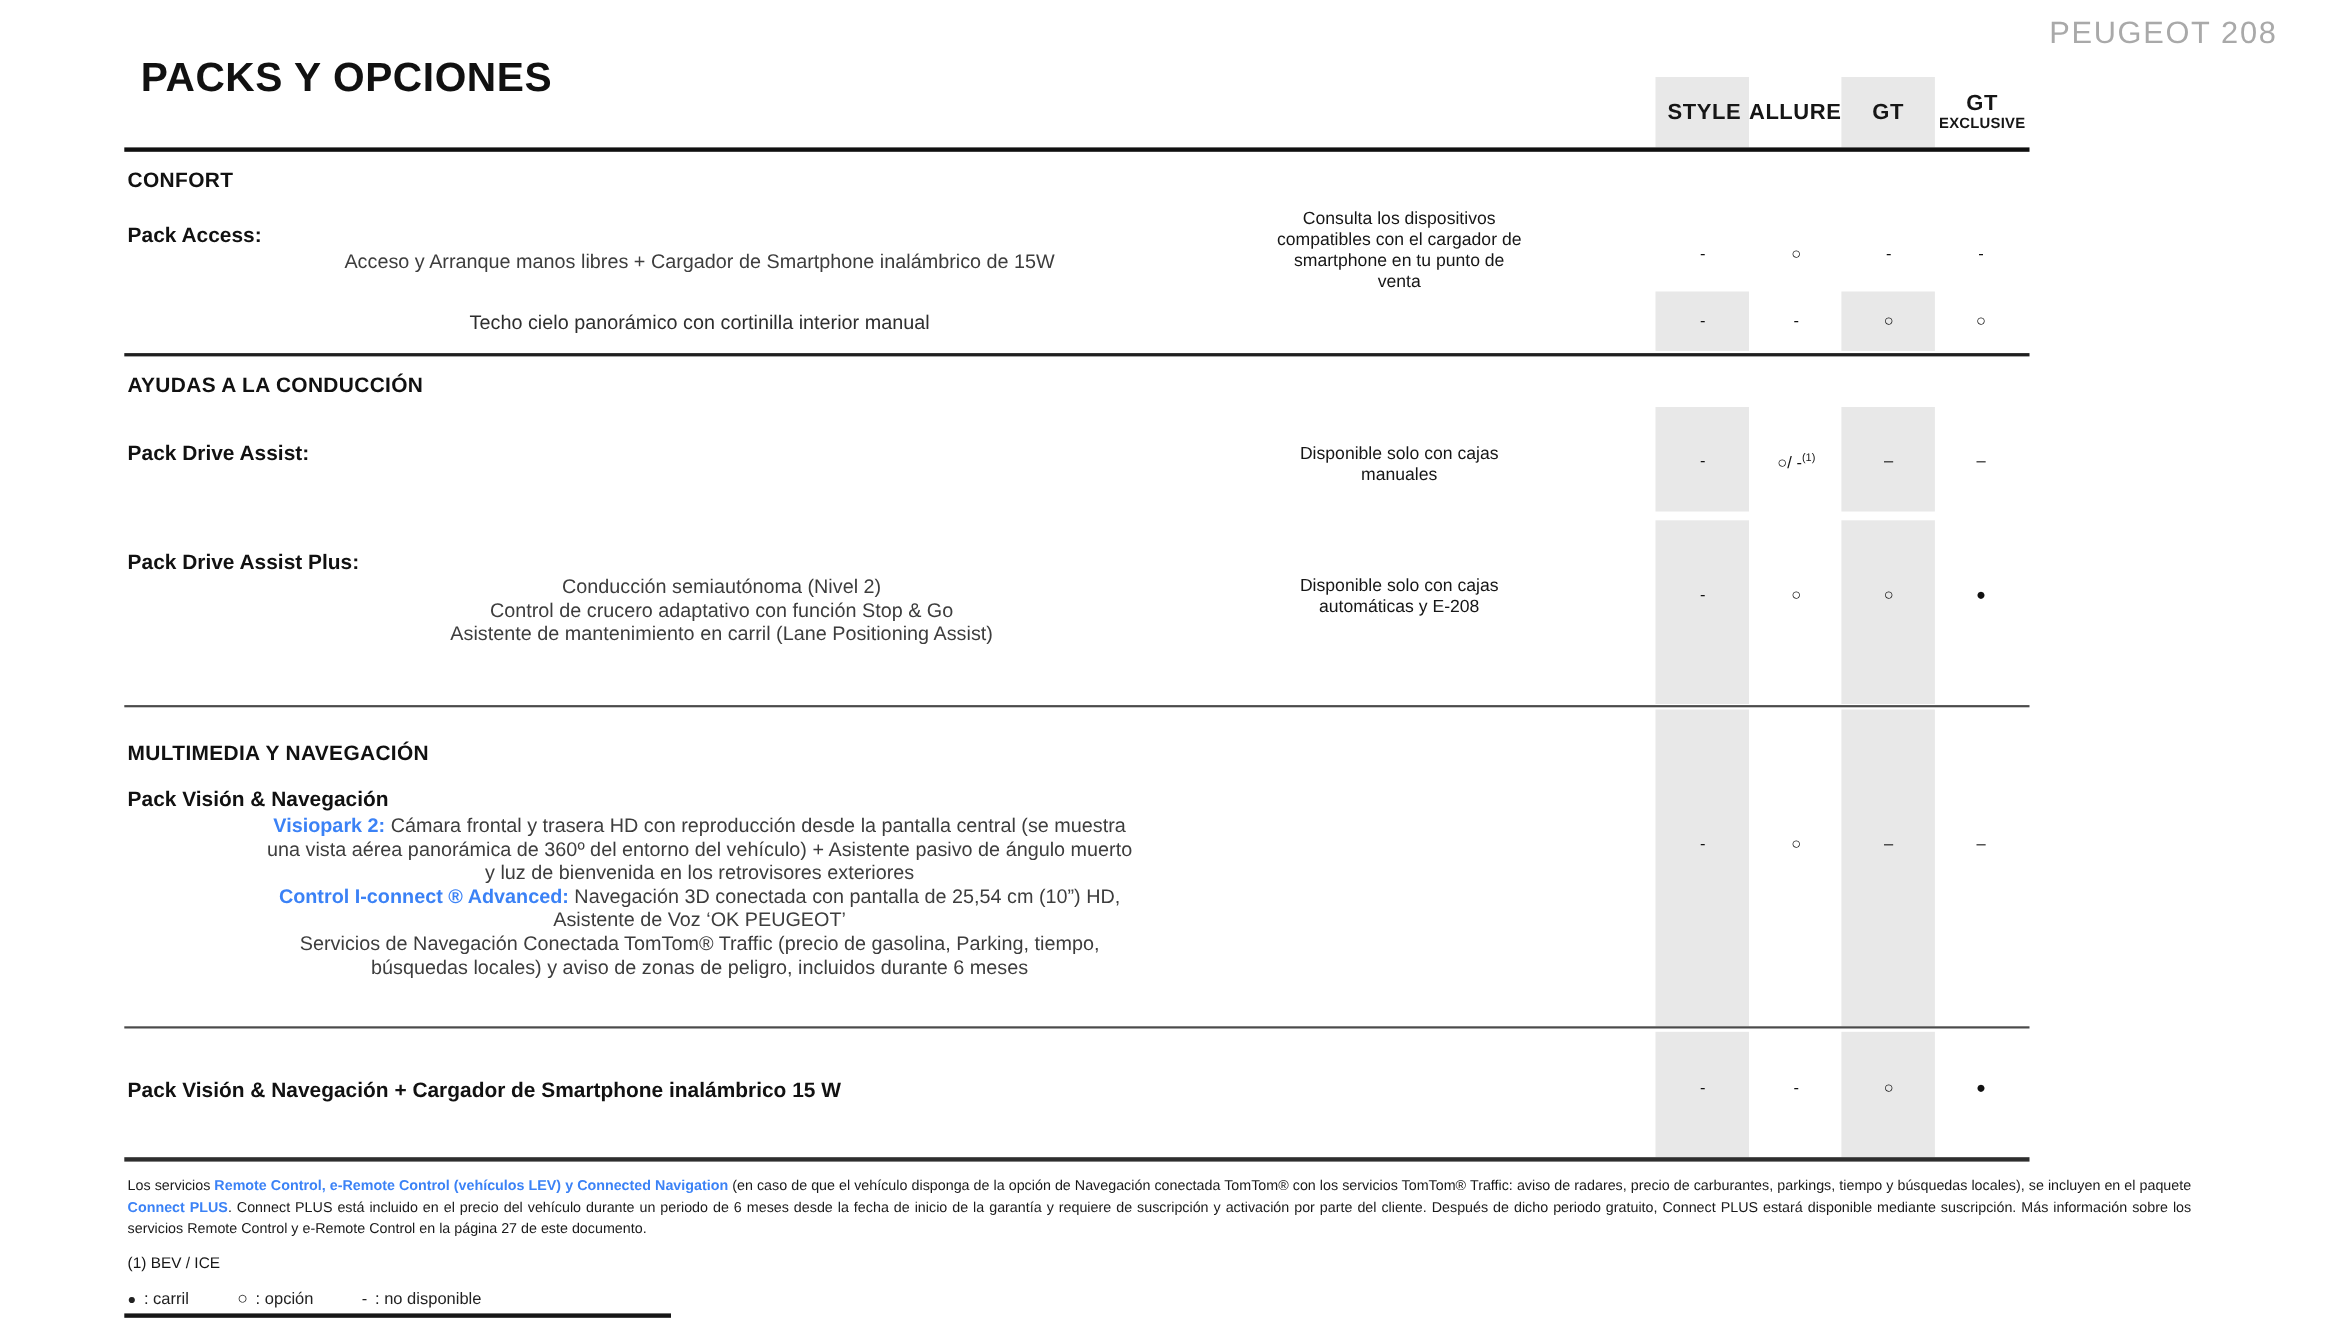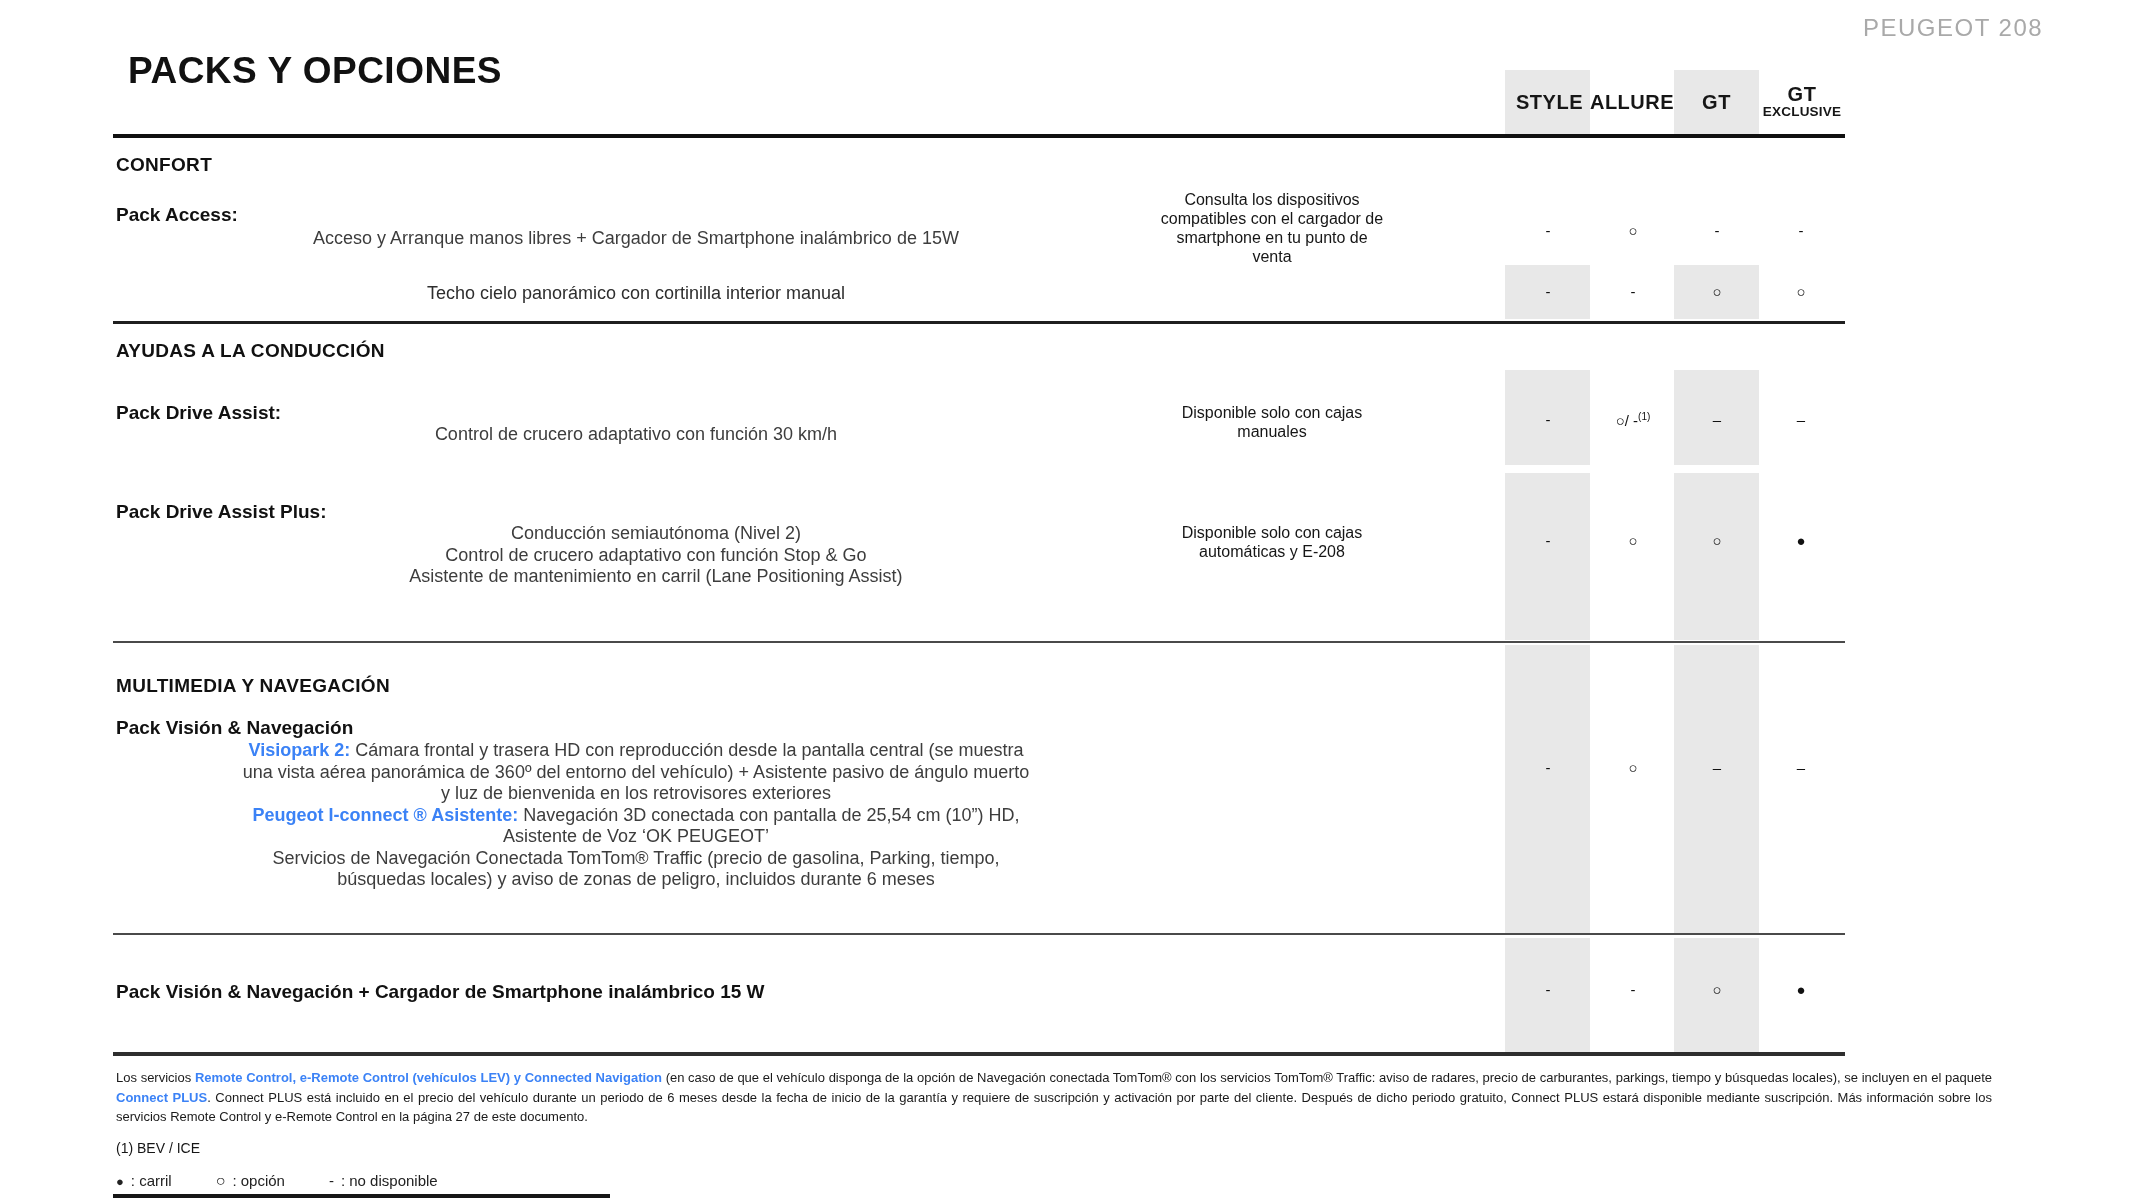--- a/index.html
+++ b/index.html
@@ -1,20 +1,20 @@
 <!DOCTYPE html>
 <html><head>
 <meta charset="utf-8">
 <style>
   * { margin:0; padding:0; box-sizing:border-box; }
   html,body { background:#ffffff; }
   body { font-family:"Liberation Sans", sans-serif; color:#1d1d1d; }
   .page { position:relative; width:2133px; height:1200px; background:#fff; overflow:hidden; }
 
-  .brand { position:absolute; left:1863px; top:14px; font-size:24px; letter-spacing:1.5px; color:#a9a9a9; font-weight:400; }
+  .brand { position:absolute; left:1863px; top:14px; font-size:28px; letter-spacing:1.5px; color:#a9a9a9; font-weight:400; }
   .title { position:absolute; left:128px; top:50px; font-size:37px; font-weight:bold; letter-spacing:.5px; color:#111; }
 
   
   .shade { position:absolute; width:85px; background:#e8e8e8; }
   .shade.col-style { left:1505px; }
   .shade.col-gt    { left:1674px; }
   .b-head  { top:70px;  height:64px; }
   .b-techo { top:265px; height:54px; }
   .b-da    { top:370px; height:95px; }
   .b-dap   { top:473px; height:167px; }
@@ -127,21 +127,20 @@
 
   <div class="desc d-techo">Techo cielo panorámico con cortinilla interior manual</div>
   <div class="mark m-style  mr-techo">-</div>
   <div class="mark m-allure mr-techo">-</div>
   <div class="mark m-gt     mr-techo">○</div>
   <div class="mark m-gtx    mr-techo">○</div>
 
   <div class="sec s-ayudas">AYUDAS A LA CONDUCCIÓN</div>
 
   <div class="rowtitle t-da">Pack Drive Assist:</div>
-  <div class="desc d-da">Control de crucero adaptativo con función 30 km/h</div>
   <div class="note n-da">Disponible solo con cajas
 manuales</div>
   <div class="mark m-style mr-da">-</div>
   <div class="mark m-allure mr-da"><span>○/ -</span><sup>(1)</sup></div>
   <div class="mark m-gt  mr-da">–</div>
   <div class="mark m-gtx mr-da">–</div>
 
   <div class="rowtitle t-dap">Pack Drive Assist Plus:</div>
   <div class="desc d-dap">Conducción semiautónoma (Nivel 2)
 Control de crucero adaptativo con función Stop &amp; Go
@@ -152,21 +151,21 @@
   <div class="mark m-allure mr-dap">○</div>
   <div class="mark m-gt     mr-dap">○</div>
   <div class="mark m-gtx    mr-dap">●</div>
 
   <div class="sec s-mm">MULTIMEDIA Y NAVEGACIÓN</div>
 
   <div class="rowtitle t-vn">Pack Visión &amp; Navegación</div>
   <div class="desc d-vn"><b>Visiopark 2:</b><span> Cámara frontal y trasera HD con reproducción desde la pantalla central (se muestra
 una vista aérea panorámica de 360º del entorno del vehículo) + Asistente pasivo de ángulo muerto
 y luz de bienvenida en los retrovisores exteriores</span>
-<b>Peugeot I-connect ® Asistente:</b><span> Navegación 3D conectada con pantalla de 25,54 cm (10”) HD,
+<b>Control I-connect ® Advanced:</b><span> Navegación 3D conectada con pantalla de 25,54 cm (10”) HD,
 Asistente de Voz ‘OK PEUGEOT’</span>
 <span>Servicios de Navegación Conectada TomTom® Traffic (precio de gasolina, Parking, tiempo,
 búsquedas locales) y aviso de zonas de peligro, incluidos durante 6 meses</span></div>
   <div class="mark m-style  mr-mm">-</div>
   <div class="mark m-allure mr-mm">○</div>
   <div class="mark m-gt     mr-mm">–</div>
   <div class="mark m-gtx    mr-mm">–</div>
 
   <div class="rowtitle t-last">Pack Visión &amp; Navegación + Cargador de Smartphone inalámbrico 15 W</div>
   <div class="mark m-style  mr-last">-</div>

